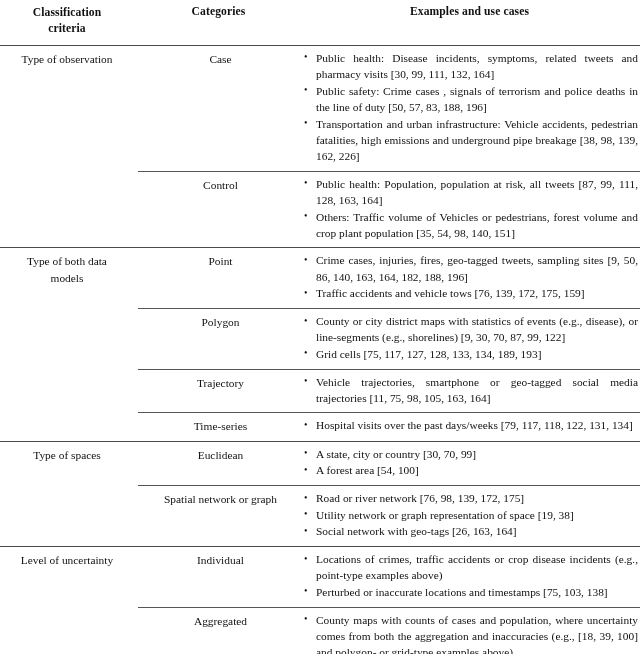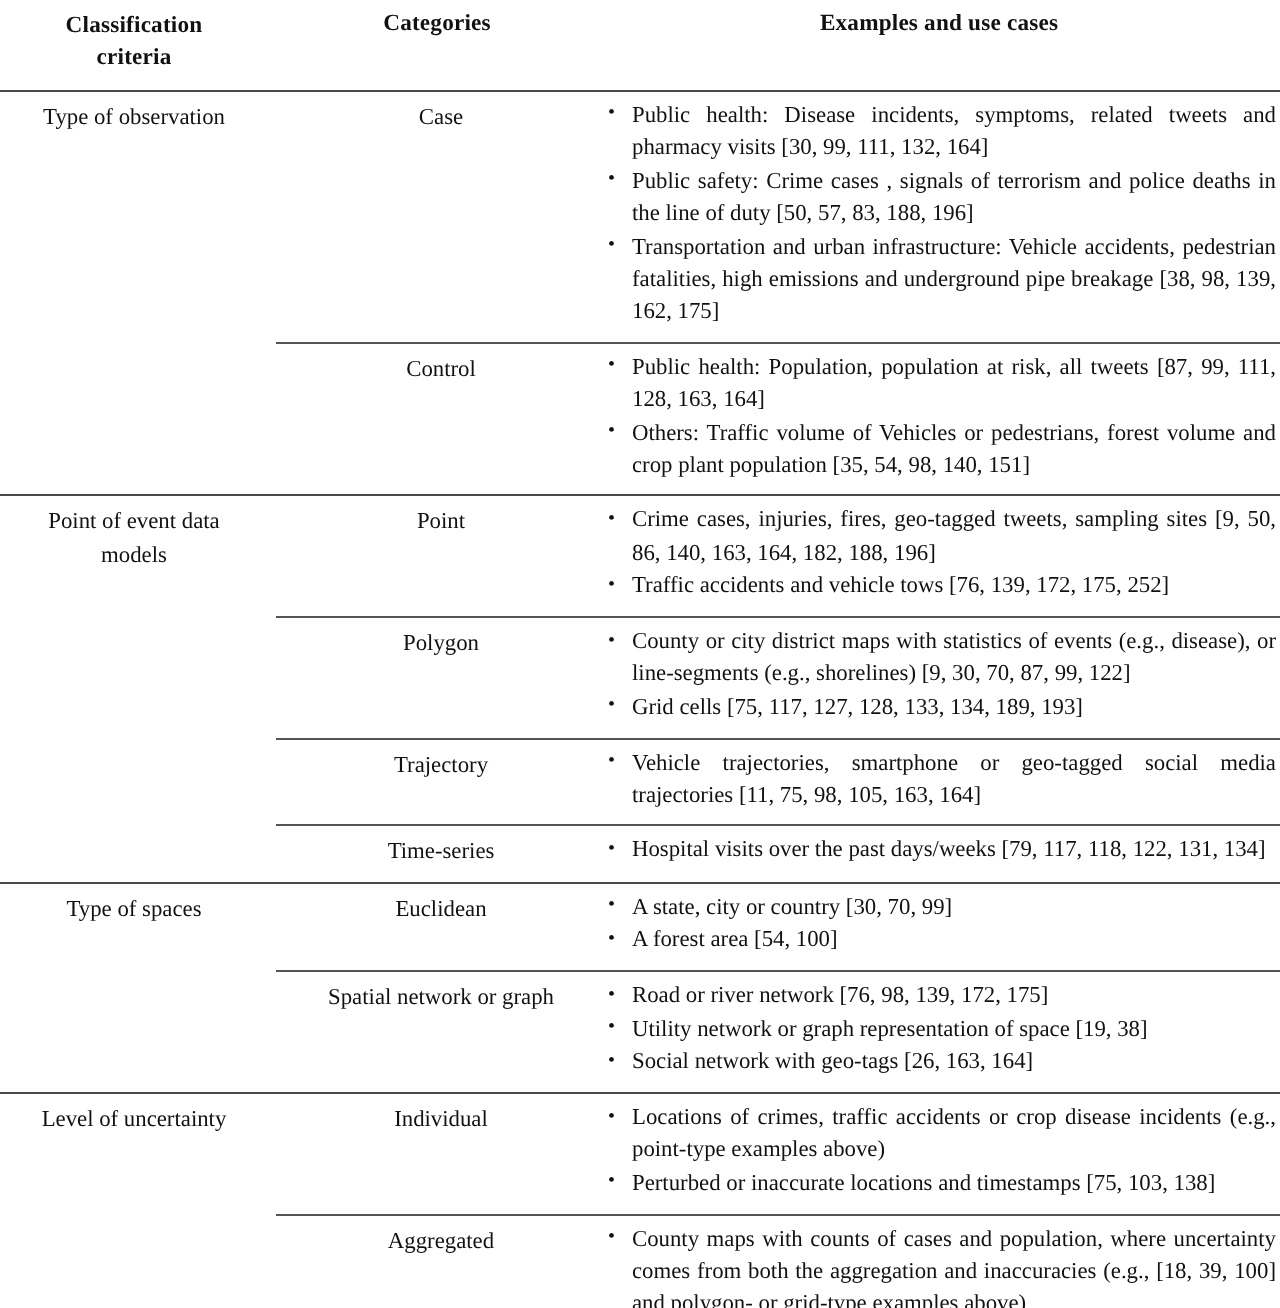--- a/index.html
+++ b/index.html
@@ -131,44 +131,44 @@
 
     <tbody>
 
       <tr class="rule-header-bottom">
         <td class="criteria-cell" rowspan="2">Type of observation</td>
         <td class="category-cell">Case</td>
         <td class="examples-cell">
           <ul class="bullets">
             <li>Public health: Disease incidents, symptoms, related tweets and pharmacy visits [30, 99, 111, 132, 164]</li>
             <li>Public safety: Crime cases , signals of terrorism and police deaths in the line of duty [50, 57, 83, 188, 196]</li>
-            <li>Transportation and urban infrastructure: Vehicle accidents, pedestrian fatalities, high emissions and underground pipe breakage [38, 98, 139, 162, 175]</li>
+            <li>Transportation and urban infrastructure: Vehicle accidents, pedestrian fatalities, high emissions and underground pipe breakage [38, 98, 139, 162, 226]</li>
           </ul>
         </td>
       </tr>
       <tr class="rule-sub">
         <td class="category-cell ruled-cell">Control</td>
         <td class="examples-cell ruled-cell">
           <ul class="bullets">
             <li>Public health: Population, population at risk, all tweets [87, 99, 111, 128, 163, 164]</li>
             <li>Others: Traffic volume of Vehicles or pedestrians, forest volume and crop plant population [35, 54, 98, 140, 151]</li>
           </ul>
         </td>
       </tr>
 
       <tr class="rule-section">
         <td class="criteria-cell" rowspan="4">
-          <div>Point of event data</div>
+          <div>Type of both data</div>
           <div>models</div>
         </td>
         <td class="category-cell">Point</td>
         <td class="examples-cell">
           <ul class="bullets">
             <li>Crime cases, injuries, fires, geo-tagged tweets, sampling sites [9, 50, 86, 140, 163, 164, 182, 188, 196]</li>
-            <li class="nojustify">Traffic accidents and vehicle tows [76, 139, 172, 175, 252]</li>
+            <li class="nojustify">Traffic accidents and vehicle tows [76, 139, 172, 175, 159]</li>
           </ul>
         </td>
       </tr>
       <tr class="rule-sub">
         <td class="category-cell ruled-cell">Polygon</td>
         <td class="examples-cell ruled-cell">
           <ul class="bullets">
             <li>County or city district maps with statistics of events (e.g., disease), or line-segments (e.g., shorelines) [9, 30, 70, 87, 99, 122]</li>
             <li class="nojustify">Grid cells [75, 117, 127, 128, 133, 134, 189, 193]</li>
           </ul>

